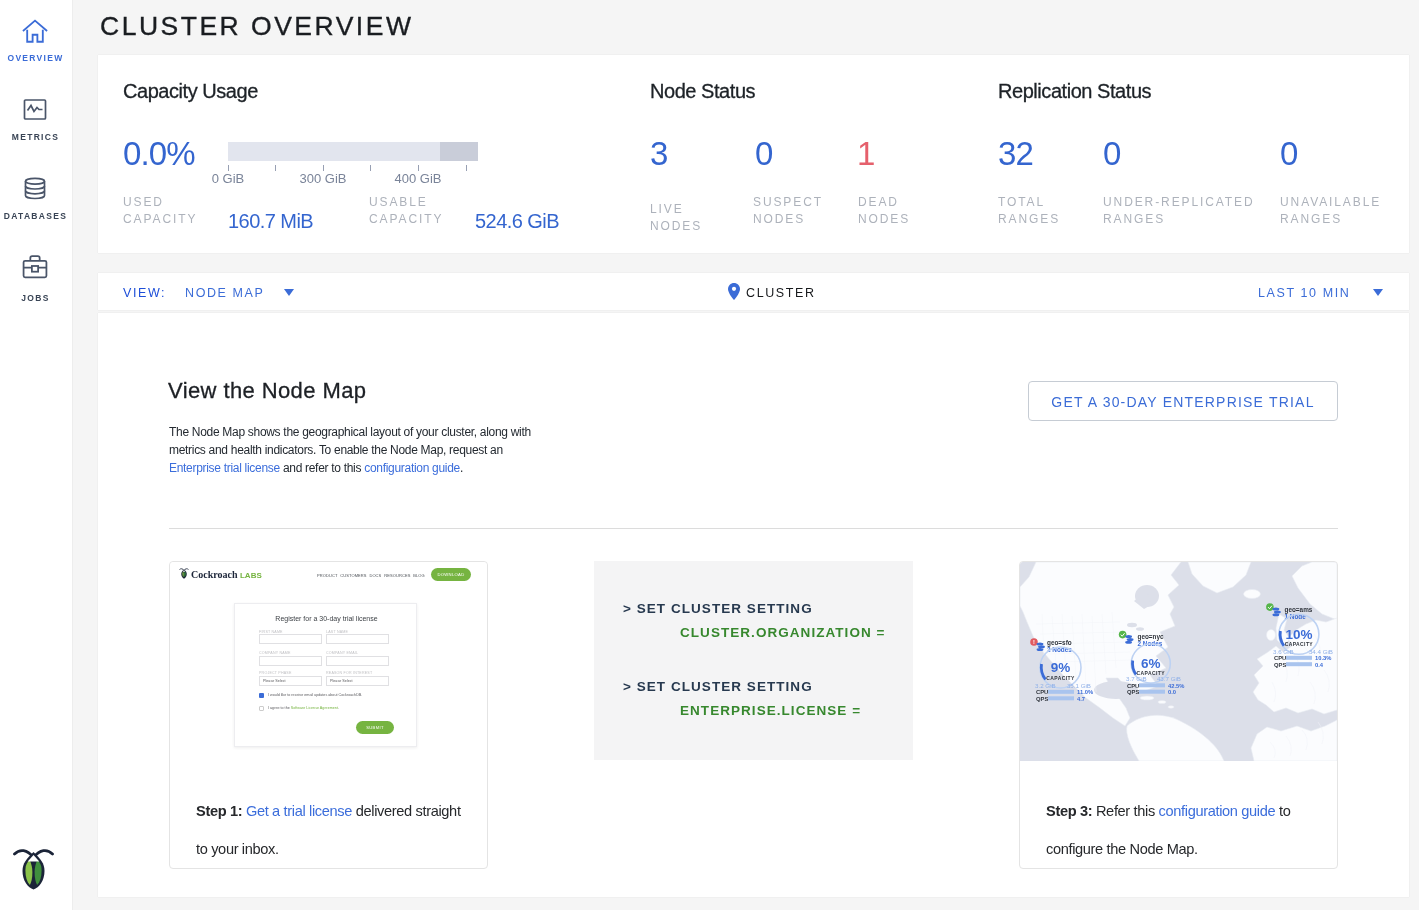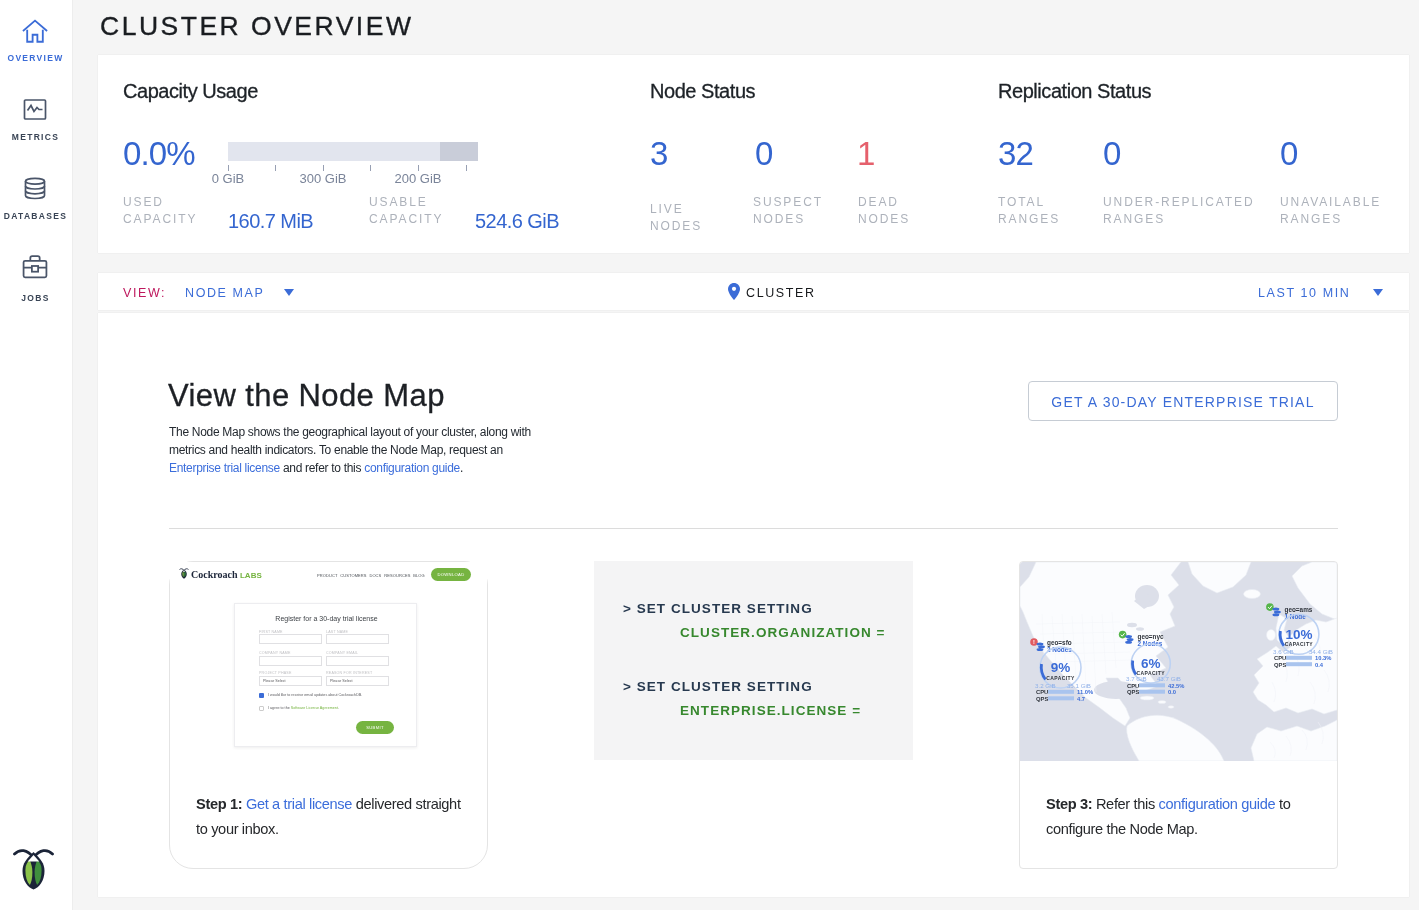--- a/index.html
+++ b/index.html
@@ -30,29 +30,29 @@
 .tick{position:absolute;top:110px;width:1px;height:6px;background:#98a0b3;}
 .axislabel{position:absolute;top:116px;font-size:13px;color:#7a8499;width:80px;text-align:center;}
 
 
 #viewbar{position:absolute;left:98px;top:273px;width:1311px;height:37px;background:#fff;box-shadow:0 0 1px rgba(0,0,0,0.12);}
 .vtext{position:absolute;top:13px;font-size:12.5px;letter-spacing:1.6px;}
 .tri{position:absolute;width:0;height:0;border-left:5.5px solid transparent;border-right:5.5px solid transparent;border-top:7px solid #3b6cd7;}
 
 
 #panel{position:absolute;left:98px;top:313px;width:1311px;height:584px;background:#fff;box-shadow:0 0 1px rgba(0,0,0,0.12);}
-#panel h2{position:absolute;left:70px;top:65px;font-size:31px;color:#1d2025;font-weight:normal;letter-spacing:0.4px;-webkit-text-stroke:0.3px #1d2025;}
+#panel h2{position:absolute;left:70px;top:65px;font-size:22px;color:#1d2025;font-weight:normal;letter-spacing:0.4px;-webkit-text-stroke:0.3px #1d2025;}
 #desc{position:absolute;left:71px;top:110px;font-size:12px;line-height:18px;color:#242a31;letter-spacing:-0.3px;}
 a{color:#3b6ddb;text-decoration:none;}
 #trialbtn{position:absolute;left:930px;top:68px;width:310px;height:40px;border:1px solid #c6ccd4;border-radius:4px;color:#3b6cd7;font-size:14px;letter-spacing:1.2px;text-align:center;line-height:40px;background:#fff;}
 #divider{position:absolute;left:71px;top:215px;width:1169px;height:1px;background:#dcdcdc;}
 
 .stepcard{position:absolute;top:248px;width:319px;height:308px;background:#fff;}
 .bordered{border:1px solid #e4e4e4;border-radius:4px;}
-.caption{position:absolute;left:26px;top:230px;font-size:14.6px;line-height:25px;color:#26282b;width:290px;letter-spacing:-0.35px;}
+.caption{position:absolute;left:26px;top:230px;font-size:14.6px;line-height:38px;color:#26282b;width:290px;letter-spacing:-0.35px;}
 .caption b{font-weight:bold;}
 
 
 #code{position:absolute;left:0;top:0;width:319px;height:199px;background:#f4f4f5;}
 .codeline{position:absolute;font-size:13.5px;font-weight:bold;letter-spacing:1.05px;color:#27394f;}
 .codeline.green{color:#37882e;}
 
 
 #shot{position:absolute;left:0;top:0;width:317px;height:210px;background:#fff;overflow:hidden;border-radius:4px 4px 0 0;}
 .mini{position:absolute;}
@@ -114,21 +114,21 @@
   <div id="capbar"></div>
     <div id="capbar2"></div>
   <div class="tick" style="left:130px;"></div>
   <div class="tick" style="left:177px;"></div>
   <div class="tick" style="left:225px;"></div>
   <div class="tick" style="left:272px;"></div>
   <div class="tick" style="left:320px;"></div>
   <div class="tick" style="left:368px;"></div>
   <div class="axislabel" style="left:90px;">0 GiB</div>
   <div class="axislabel" style="left:185px;">300 GiB</div>
-  <div class="axislabel" style="left:280px;">200 GiB</div>
+  <div class="axislabel" style="left:280px;">400 GiB</div>
   <div class="statlabel" style="left:25px;">USED<br>CAPACITY</div>
   <div class="statval" style="left:130px;">160.7 MiB</div>
   <div class="statlabel" style="left:271px;">USABLE<br>CAPACITY</div>
   <div class="statval" style="left:377px;">524.6 GiB</div>
 
   <div class="sec-title" style="left:552px;">Node Status</div>
   <div class="bignum" style="left:552px;">3</div>
   <div class="bignum" style="left:657px;">0</div>
   <div class="bignum red" style="left:759px;">1</div>
   <div class="statlabel" style="left:552px;margin-top:7px;">LIVE<br>NODES</div>
@@ -138,39 +138,39 @@
   <div class="sec-title" style="left:900px;">Replication Status</div>
   <div class="bignum" style="left:900px;">32</div>
   <div class="bignum" style="left:1005px;">0</div>
   <div class="bignum" style="left:1182px;">0</div>
   <div class="statlabel" style="left:900px;">TOTAL<br>RANGES</div>
   <div class="statlabel" style="left:1005px;">UNDER-REPLICATED<br>RANGES</div>
   <div class="statlabel" style="left:1182px;">UNAVAILABLE<br>RANGES</div>
 </div>
 
 <div id="viewbar">
-  <div class="vtext" style="left:25px;color:#be185d;">VIEW:</div>
+  <div class="vtext" style="left:25px;color:#1d4ed8;">VIEW:</div>
   <div class="vtext" style="left:87px;color:#3b6cd7;">NODE MAP</div>
   <div class="tri" style="left:186px;top:15.5px;"></div>
   <svg class="abs" style="left:630px;top:10px;" width="12" height="17" viewBox="0 0 12 17">
     <path d="M6 0 C2.7 0 0 2.7 0 6 C0 10.5 6 17 6 17 C6 17 12 10.5 12 6 C12 2.7 9.3 0 6 0 Z" fill="#3b6cd7"></path>
     <circle cx="6" cy="5.8" r="2.1" fill="#fff"></circle>
   </svg>
   <div class="vtext" style="left:648px;color:#17191c;">CLUSTER</div>
   <div class="vtext" style="left:1160px;color:#3b6cd7;">LAST 10 MIN</div>
   <div class="tri" style="left:1275px;top:15.5px;"></div>
 </div>
 
 <div id="panel">
   <h2>View the Node Map</h2>
   <div id="desc">The Node Map shows the geographical layout of your cluster, along with<br>metrics and health indicators. To enable the Node Map, request an<br><a>Enterprise trial license</a> and refer to this <a>configuration guide</a>.</div>
   <div id="trialbtn">GET A 30-DAY ENTERPRISE TRIAL</div>
   <div id="divider"></div>
 
-  <div class="stepcard bordered" style="left:71px;border-radius:24px;">
+  <div class="stepcard bordered" style="left:71px;">
     <div id="shot">
       <svg class="mini" style="left:9px;top:5px;" width="10" height="12" viewBox="0 0 20 24">
         <path d="M1 5 C4 2.5 7.5 3 10 7 C12.5 3 16 2.5 19 5" stroke="#1b2438" stroke-width="1.6" fill="none"></path>
         <path d="M10 4.5 C6.5 8 4.5 10 4.5 14 C4.5 19 7.3 22.3 10 23.3 C12.7 22.3 15.5 19 15.5 14 C15.5 10 13.5 8 10 4.5 Z" fill="#1b2438"></path>
         <path d="M10 6.5 L7.2 9.5 H12.8 Z" fill="#fff"></path>
         <path d="M6.8 12.5 C6.8 10.8 7.5 9.8 8.5 9 C9.1 10.5 9.6 12.5 9.6 14.5 C9.6 17 9.1 19 8.5 20.5 C7.3 19 6.8 16.5 6.8 12.5 Z" fill="#7cb342"></path>
         <path d="M13.2 12.5 C13.2 10.8 12.5 9.8 11.5 9 C10.9 10.5 10.4 12.5 10.4 14.5 C10.4 17 10.9 19 11.5 20.5 C12.7 19 13.2 16.5 13.2 12.5 Z" fill="#388e3c"></path>
       </svg>
       <div class="mini" style="left:21px;top:7px;font-size:10px;font-weight:bold;color:#1b2438;font-family:'Liberation Serif',serif;">Cockroach <span style="color:#76b441;font-family:'Liberation Sans',sans-serif;font-size:8px;">LABS</span></div>
       <div class="mini" style="left:147px;top:10.5px;font-size:4px;color:#4a4f55;letter-spacing:0.1px;word-spacing:1.6px;">PRODUCT CUSTOMERS DOCS RESOURCES BLOG</div>

